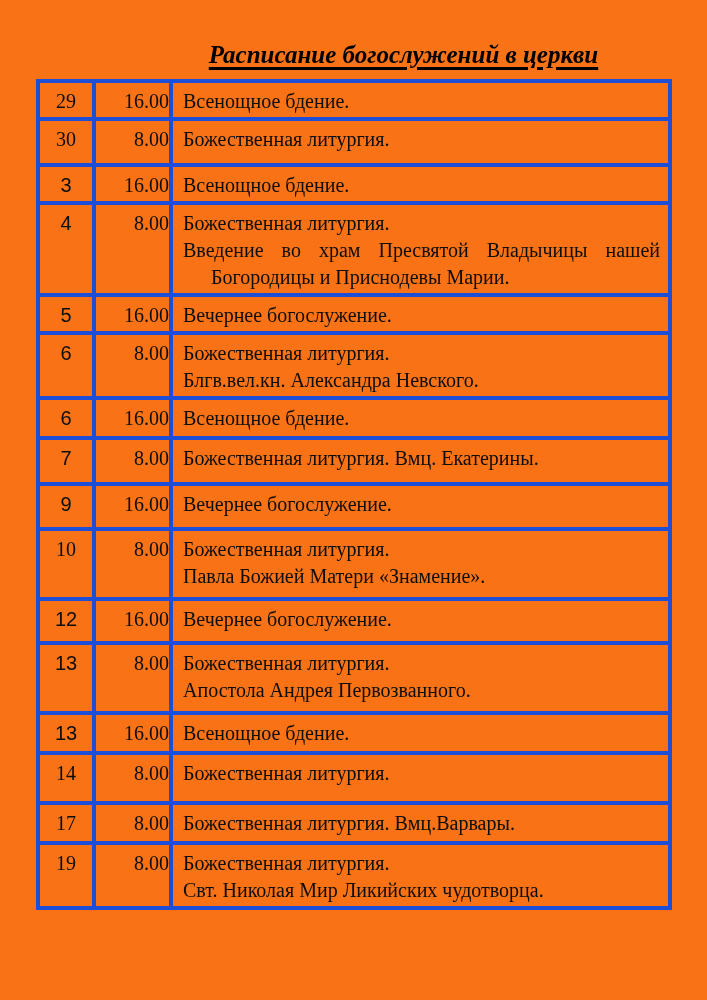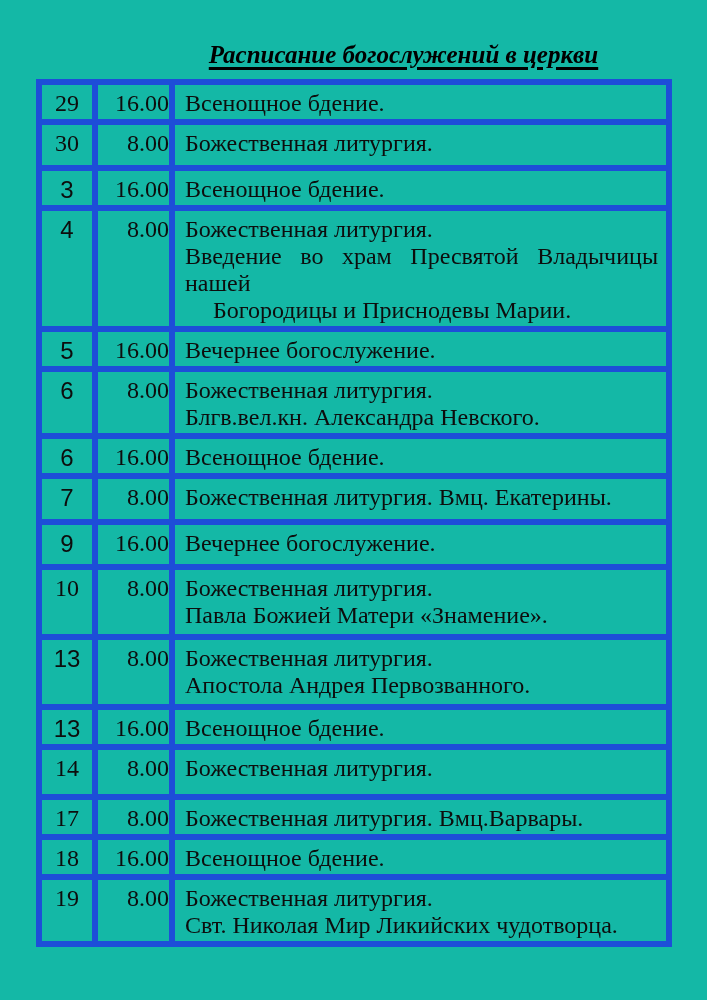--- a/index.html
+++ b/index.html
@@ -2,21 +2,21 @@
 <html><head>
 <meta charset="utf-8">
 <style>
   * { margin: 0; padding: 0; box-sizing: border-box; }
   html, body { background: #e8e8e8; }
   .page {
     position: relative;
     width: 707px;
     height: 1000px;
     margin: 0 auto;
-    background: #14b8a6;
+    background: #f97316;
     overflow: hidden;
     color: #111111;
     font-family: "Liberation Serif", "DejaVu Serif", serif;
   }
   .title-block {
     margin: 40px 0 0 100px;
     text-align: center;
   }
   .title-line {
     display: block;
@@ -34,25 +34,25 @@
   }
   table.schedule {
     border-collapse: collapse;
     table-layout: fixed;
     width: 636px;
     margin: 8px 0 0 36px;
   }
   table.schedule col.c-date { width: 56px; }
   table.schedule col.c-time { width: 77px; }
   table.schedule td {
-    border: 6px solid #1d4ed8;
+    border: 4px solid #1d4ed8;
     vertical-align: top;
     padding-top: 5px;
     padding-bottom: 2px;
-    font-size: 24px;
+    font-size: 20px;
     line-height: 27px;
     color: #0d0d0d;
   }
   td.col-date { text-align: center; }
   td.col-time { text-align: right; }
   td.col-desc { padding-left: 10px; padding-right: 8px; text-align: left; }
   tr.bold-row td.col-desc { font-weight: normal; }
   
   .ds-serif { font-family: "Liberation Serif", "DejaVu Serif", serif; font-size: 20px; }
   .ds-sans  { font-family: "Liberation Sans", "DejaVu Sans", sans-serif; font-size: 18px; }
@@ -144,20 +144,27 @@
           </td>
         </tr>
         <tr class="bold-row" style="height: 70px;">
           <td class="col-date ds-serif">10</td>
           <td class="col-time">8.00</td>
           <td class="col-desc">
             <div class="line">Божественная литургия.</div>
             <div class="line">Павла Божией Матери «Знамение».</div>
           </td>
         </tr>
+        <tr style="height: 44px;">
+          <td class="col-date ds-sans-small">12</td>
+          <td class="col-time">16.00</td>
+          <td class="col-desc">
+            <div class="line">Вечернее богослужение.</div>
+          </td>
+        </tr>
         <tr class="bold-row" style="height: 70px;">
           <td class="col-date ds-sans-small">13</td>
           <td class="col-time">8.00</td>
           <td class="col-desc">
             <div class="line">Божественная литургия.</div>
             <div class="line">Апостола Андрея Первозванного.</div>
           </td>
         </tr>
         <tr style="height: 40px;">
           <td class="col-date ds-sans-small">13</td>
@@ -173,27 +180,20 @@
             <div class="line">Божественная литургия.</div>
           </td>
         </tr>
         <tr class="bold-row" style="height: 40px;">
           <td class="col-date ds-serif">17</td>
           <td class="col-time">8.00</td>
           <td class="col-desc">
             <div class="line">Божественная литургия. Вмц.Варвары.</div>
           </td>
         </tr>
-        <tr style="height: 40px;">
-          <td class="col-date ds-serif">18</td>
-          <td class="col-time">16.00</td>
-          <td class="col-desc">
-            <div class="line">Всенощное бдение.</div>
-          </td>
-        </tr>
         <tr class="bold-row" style="height: 52px;">
           <td class="col-date ds-serif">19</td>
           <td class="col-time">8.00</td>
           <td class="col-desc">
             <div class="line">Божественная литургия.</div>
             <div class="line">Свт. Николая Мир Ликийских чудотворца.</div>
           </td>
         </tr>
       </tbody>
   </table>

